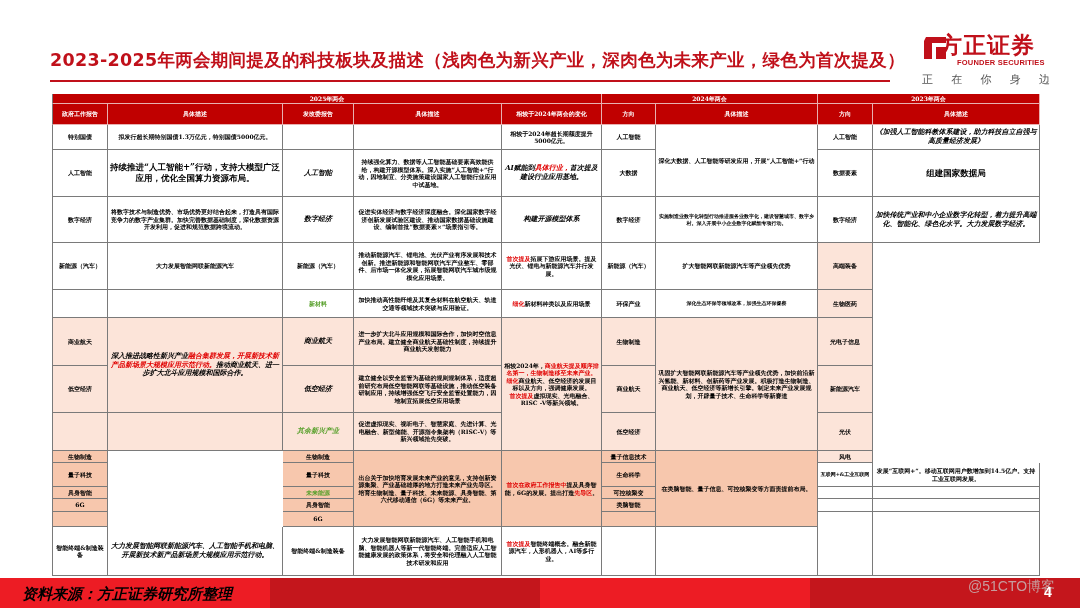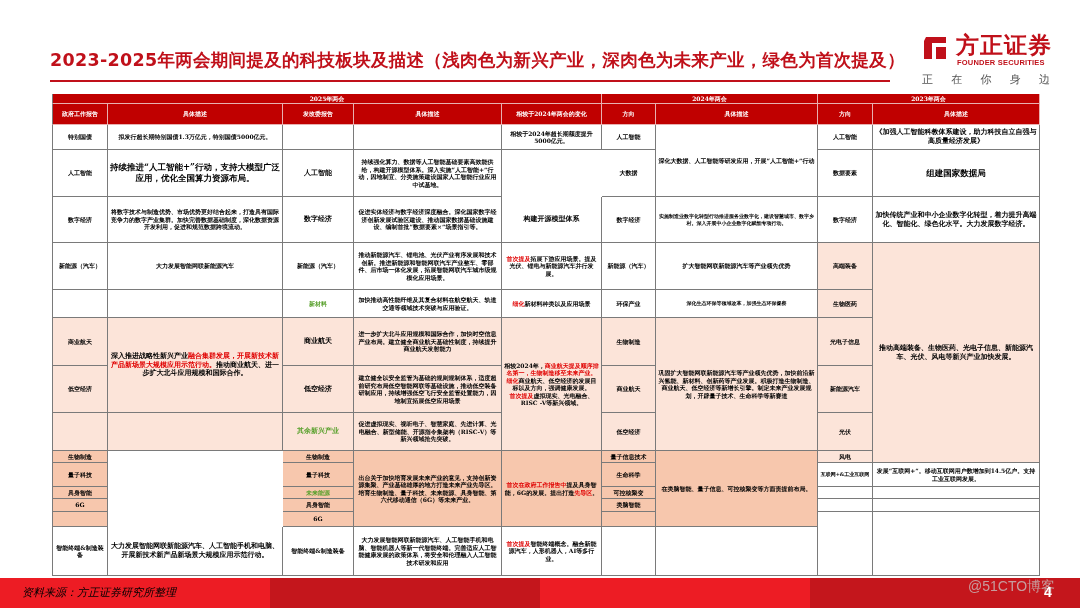--- a/index.html
+++ b/index.html
@@ -3,47 +3,47 @@
 <meta charset="utf-8">
 <style>
   * { box-sizing: border-box; margin: 0; padding: 0; }
   body { width: 1080px; height: 608px; background: #ffffff; position: relative; overflow: hidden;
          font-family: "DejaVu Serif", "Liberation Serif", serif; color: #000; }
   .title { position: absolute; left: 50px; top: 48px; font-size: 17.5px; font-weight: bold; color: #c0101a;
            font-family: "DejaVu Sans", "Liberation Sans", sans-serif; letter-spacing: 0.3px; white-space: nowrap; }
   .title-rule { position: absolute; left: 50px; top: 80px; width: 840px; height: 2px; background: #c0101a; }
   .logo { position: absolute; left: 920px; top: 30px; width: 130px; height: 60px; }
   .logo-mark { position: absolute; left: 0; top: 3px; width: 30px; height: 30px; }
-  .logo-cn { position: absolute; left: 36px; top: 0px; font-size: 23px; font-weight: bold; color: #c0101a;
+  .logo-cn { position: absolute; left: 19px; top: 0px; font-size: 23px; font-weight: bold; color: #c0101a;
              font-family: "DejaVu Sans", sans-serif; letter-spacing: 1px; white-space: nowrap; }
   .logo-en { position: absolute; left: 37px; top: 28px; font-size: 7.5px; font-weight: bold; color: #c0101a;
              font-family: "Liberation Sans", sans-serif; white-space: nowrap; letter-spacing: 0.2px; }
   .logo-slogan { position: absolute; left: 2px; top: 42px; font-size: 11px; color: #555; width: 128px;
                  display: flex; justify-content: space-between; font-family: "DejaVu Sans", sans-serif; }
 
   .tbl { position: absolute; left: 52px; top: 94px; width: 988px; height: 482px; }
   .cell { position: absolute; display: flex; align-items: center; justify-content: center; text-align: center;
           border-right: 1px solid #7a7a7a; border-bottom: 1px solid #7a7a7a; overflow: hidden;
           font-size: 6px; line-height: 1.25; padding: 1px 2px; font-weight: bold; }
   .cell span { display: block; }
   .hdr { background: #c00000; color: #ffffff; font-weight: bold; font-size: 6px; border-color: #e8b0b0; }
   .hdr.top { font-size: 6px; }
   .lt { background: #fce4d9; }   
   .dk { background: #f7c7ad; }   
   .wh { background: #ffffff; }
   .big { font-size: 8.5px; }
-  .mid { font-size: 7px; }
+  .mid { font-size: 7px; font-style: italic; }
   .sm { font-size: 5px; }
   .green { color: #5aa12e; }
   .red { color: #e00000; }
   .leftb { border-left: 1px solid #7a7a7a; }
 
   .footer { position: absolute; left: 0; top: 578px; width: 1080px; height: 30px; display: flex; }
   .footer .seg { flex: 1; height: 100%; }
-  .footer-text { position: absolute; left: 22px; top: 585px; font-size: 11px; font-style: italic; font-weight: normal;
+  .footer-text { position: absolute; left: 22px; top: 585px; font-size: 15px; font-style: italic; font-weight: bold;
                  color: #000; font-family: "DejaVu Serif", serif; }
   .page-num { position: absolute; left: 1044px; top: 584px; font-size: 14px; color: #fff; font-weight: bold;
               font-family: "Liberation Sans", sans-serif; }
   .watermark { position: absolute; left: 968px; top: 578px; font-size: 14px; color: rgba(200,200,200,0.75);
                font-family: "Liberation Sans", sans-serif; }
 </style>
 </head>
 <body>
 
 <div class="title">2023-2025年两会期间提及的科技板块及描述（浅肉色为新兴产业，深肉色为未来产业，绿色为首次提及）</div>
@@ -85,20 +85,23 @@
   <div class="cell wh leftb" style="left:0;top:31px;width:56px;height:25px;">特别国债</div>
   <div class="cell wh" style="left:56px;top:31px;width:175px;height:25px;">拟发行超长期特别国债1.3万亿元，特别国债5000亿元。</div>
   <div class="cell wh" style="left:231px;top:31px;width:71px;height:25px;"></div>
   <div class="cell wh" style="left:302px;top:31px;width:148px;height:25px;"></div>
   <div class="cell wh" style="left:450px;top:31px;width:100px;height:25px;">相较于2024年超长期额度提升5000亿元。</div>
 
   <div class="cell wh leftb" style="left:0;top:56px;width:56px;height:47px;">人工智能</div>
   <div class="cell wh big" style="left:56px;top:56px;width:175px;height:47px;">持续推进“人工智能+”行动，支持大模型广泛应用，优化全国算力资源布局。</div>
   <div class="cell wh mid" style="left:231px;top:56px;width:71px;height:47px;">人工智能</div>
   <div class="cell wh" style="left:302px;top:56px;width:148px;height:47px;">持续强化算力、数据等人工智能基础要素高效能供给，构建开源模型体系。深入实施“人工智能+”行动，因地制宜、分类施策建设国家人工智能行业应用中试基地。</div>
+  <div class="cell wh mid" style="left:450px;top:56px;width:100px;height:47px;">
+    <span><span style="display:inline">AI赋能到</span><span style="display:inline" class="red">具体行业，</span><span style="display:inline">首次提及建设行业应用基地。</span></span>
+  </div>
 
   <div class="cell wh leftb" style="left:0;top:103px;width:56px;height:46px;">数字经济</div>
   <div class="cell wh" style="left:56px;top:103px;width:175px;height:46px;">将数字技术与制造优势、市场优势更好结合起来，打造具有国际竞争力的数字产业集群。加快完善数据基础制度，深化数据资源开发利用，促进和规范数据跨境流动。</div>
   <div class="cell wh mid" style="left:231px;top:103px;width:71px;height:46px;">数字经济</div>
   <div class="cell wh" style="left:302px;top:103px;width:148px;height:46px;">促进实体经济与数字经济深度融合。深化国家数字经济创新发展试验区建设、推动国家数据基础设施建设、编制首批“数据要素×”场景指引等。</div>
   <div class="cell wh mid" style="left:450px;top:103px;width:100px;height:46px;">构建开源模型体系</div>
 
   <div class="cell wh leftb" style="left:0;top:149px;width:56px;height:47px;">新能源（汽车）</div>
   <div class="cell wh" style="left:56px;top:149px;width:175px;height:47px;">大力发展智能网联新能源汽车</div>
   <div class="cell wh" style="left:231px;top:149px;width:71px;height:47px;">新能源（汽车）</div>
@@ -190,21 +193,20 @@
   <div class="cell wh big" style="left:821px;top:56px;width:167px;height:47px;">组建国家数据局</div>
   <div class="cell wh" style="left:766px;top:103px;width:55px;height:46px;">数字经济</div>
   <div class="cell wh mid" style="left:821px;top:103px;width:167px;height:46px;">加快传统产业和中小企业数字化转型，着力提升高端化、智能化、绿色化水平。大力发展数字经济。</div>
 
   <div class="cell lt" style="left:766px;top:149px;width:55px;height:47px;">高端装备</div>
   <div class="cell lt" style="left:766px;top:196px;width:55px;height:28px;">生物医药</div>
   <div class="cell lt" style="left:766px;top:224px;width:55px;height:48px;">光电子信息</div>
   <div class="cell lt" style="left:766px;top:272px;width:55px;height:47px;">新能源汽车</div>
   <div class="cell lt" style="left:766px;top:319px;width:55px;height:38px;">光伏</div>
   <div class="cell lt" style="left:766px;top:357px;width:55px;height:12px;">风电</div>
-  <div class="cell lt mid" style="left:821px;top:149px;width:167px;height:220px;">推动高端装备、生物医药、光电子信息、新能源汽车、光伏、风电等新兴产业加快发展。</div>
 
   <div class="cell wh sm" style="left:766px;top:369px;width:55px;height:24px;">互联网+&amp;工业互联网</div>
   <div class="cell wh" style="left:821px;top:369px;width:167px;height:24px;">发展“互联网+”。移动互联网用户数增加到14.5亿户。支持工业互联网发展。</div>
   <div class="cell wh" style="left:766px;top:393px;width:55px;height:12px;"></div>
   <div class="cell wh" style="left:821px;top:393px;width:167px;height:12px;"></div>
   <div class="cell wh" style="left:766px;top:405px;width:55px;height:13px;"></div>
   <div class="cell wh" style="left:821px;top:405px;width:167px;height:13px;"></div>
   <div class="cell wh" style="left:766px;top:418px;width:55px;height:64px;"></div>
   <div class="cell wh" style="left:821px;top:418px;width:167px;height:64px;"></div>
 </div>

